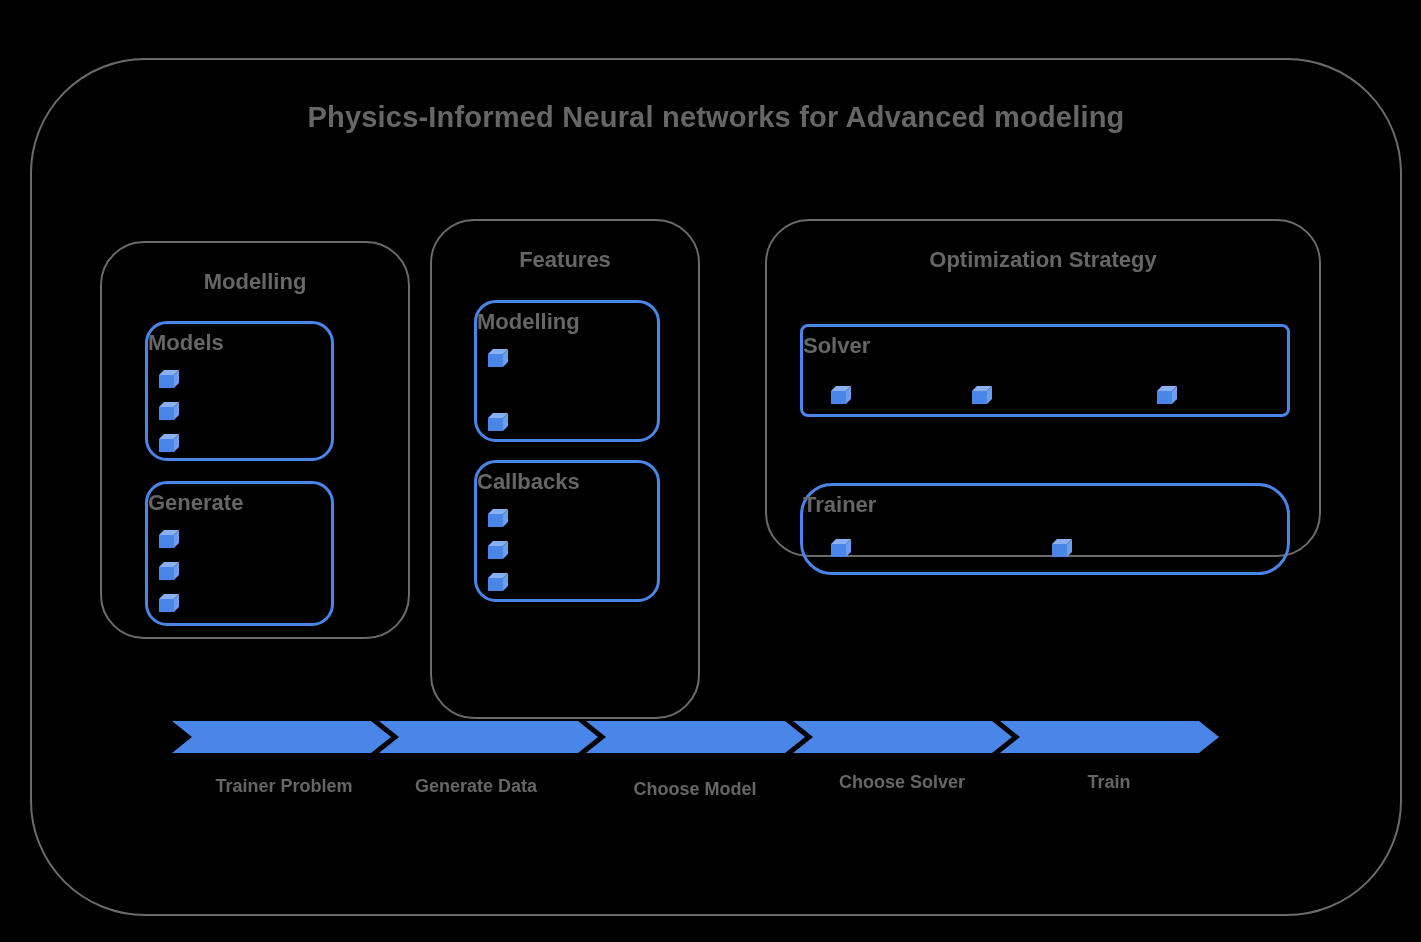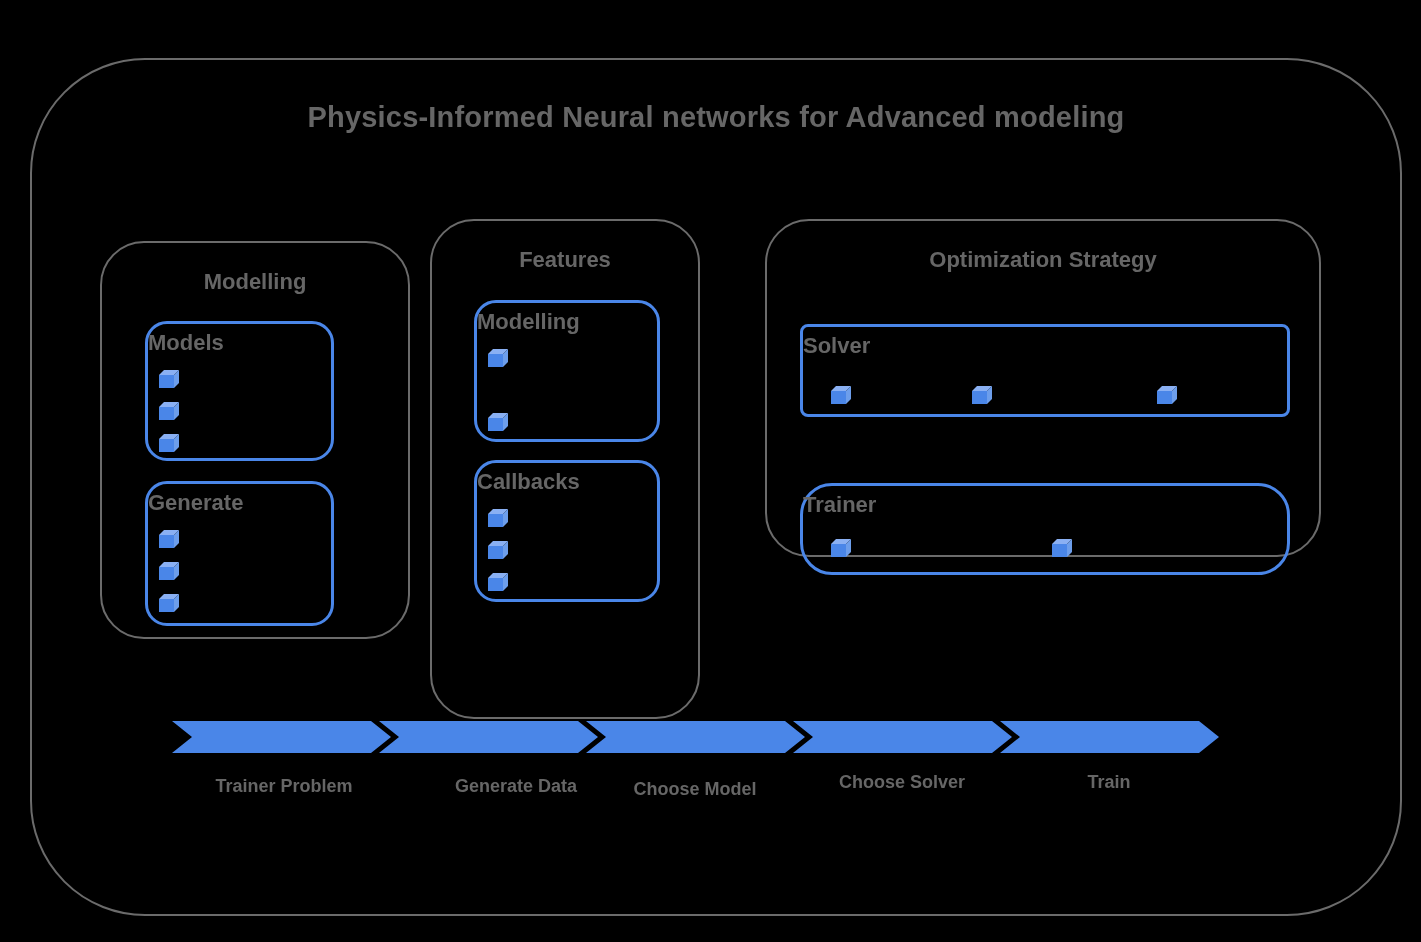--- a/index.html
+++ b/index.html
@@ -79,21 +79,21 @@
   .chevron:nth-child(3){left:414px;}
   .chevron:nth-child(4){left:621px;}
   .chevron:nth-child(5){left:828px;}
   .step-label{
     position:absolute;width:220px;
     transform:translateX(-50%);
     text-align:center;
     font-size:18px;font-weight:bold;color:var(--text-gray,#666);
   }
   #step-0{left:284px;top:776px;}
-  #step-1{left:516px;top:776px;}
+  #step-1{left:476px;top:776px;}
   #step-2{left:695px;top:779px;}
   #step-3{left:902px;top:772px;}
   #step-4{left:1109px;top:772px;}
 </style>
 </head>
 <body>
 
 <div class="frame"></div>
 
 <div class="title">Physics-Informed Neural networks for Advanced modeling</div>

